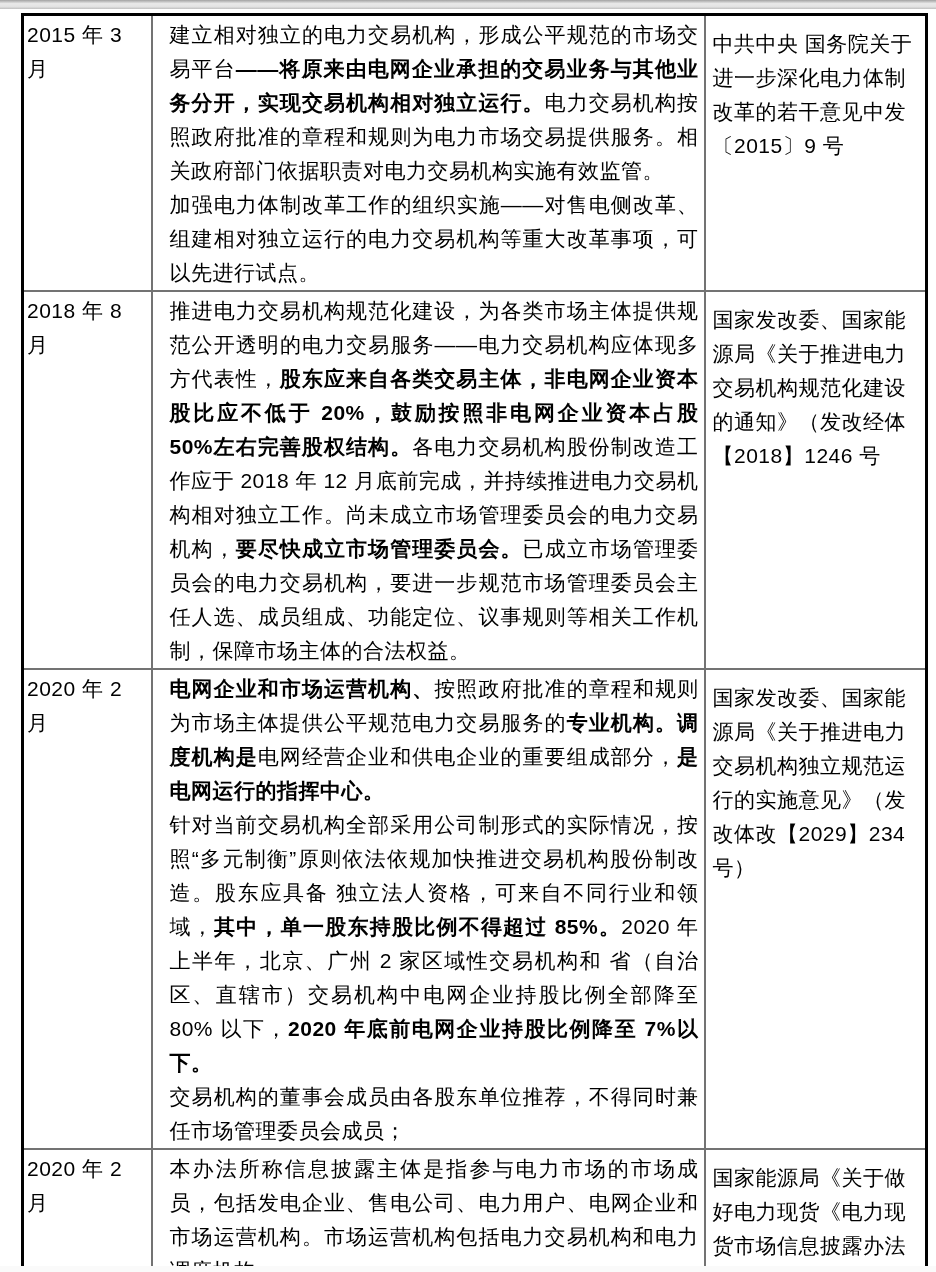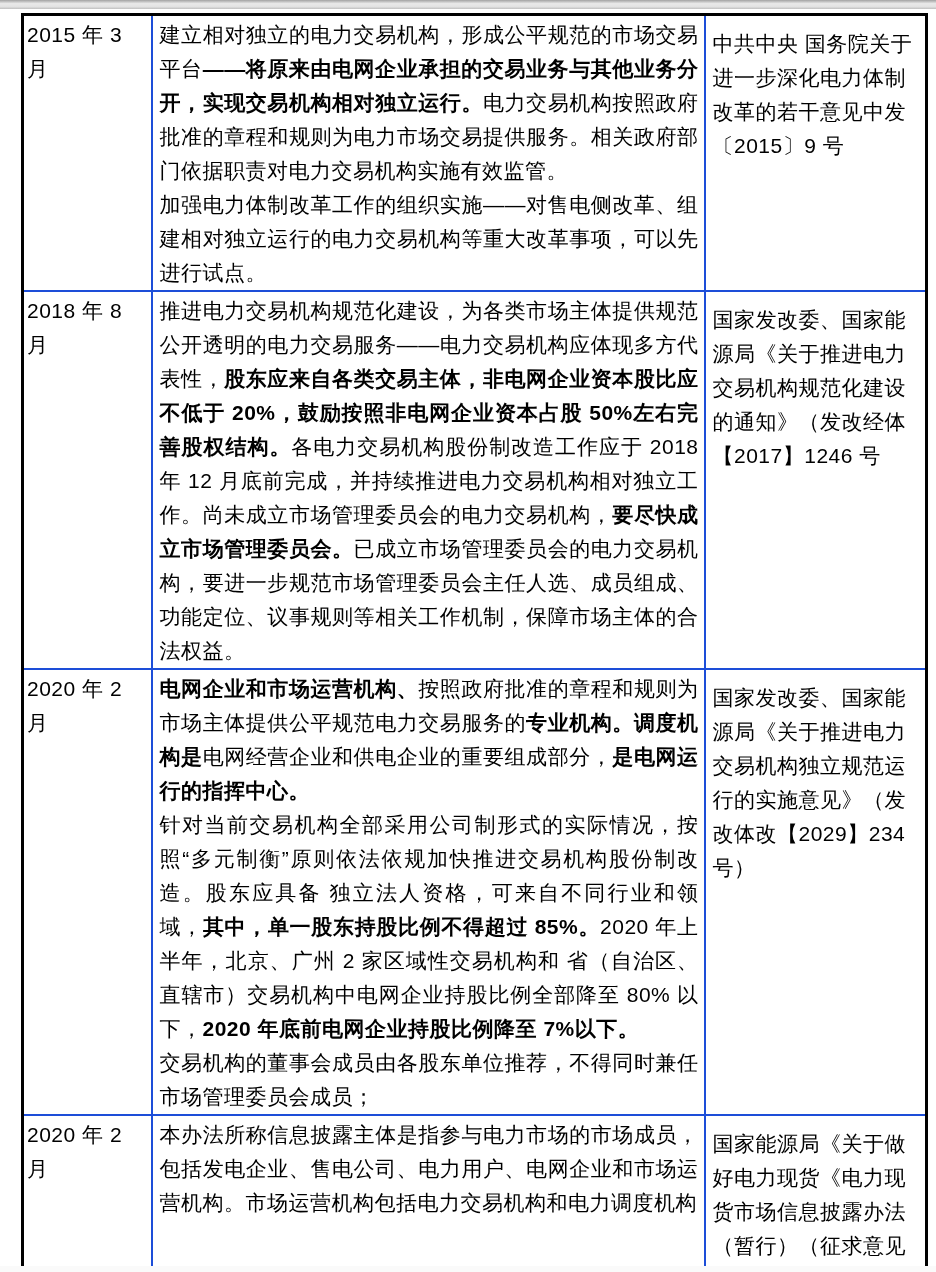--- a/index.html
+++ b/index.html
@@ -30,28 +30,28 @@
     top: 13px;
     width: 904px;
     border-collapse: collapse;
     table-layout: fixed;
     border: 3px solid #000000;
   }
   col.c-date    { width: 129px; }
   col.c-content { width: 553px; }
   col.c-source  { width: 222px; }
   td {
-    border: 2px solid #1d4ed8;
+    border: 2px solid #737373;
     vertical-align: top;
     font-size: 21px;
     line-height: 34px;
     letter-spacing: 0.5px;
   }
   td.date-cell    { padding: 2px 1px 0 3px; }
-  td.content-cell { padding: 2px 5px 0 7px; text-align: justify; margin-left: 40px; }
+  td.content-cell { padding: 2px 5px 0 17px; text-align: justify; margin-left: 40px; }
   td.source-cell  { padding: 11px 3px 0 7px; }
   tr:nth-child(1) { height: 272px; }
   tr:nth-child(2) { height: 332px; }
   tr:nth-child(3) { height: 443px; }
   tr:nth-child(4) { height: 196px; }
   p.content-paragraph { margin: 0; padding: 0; }
   span.seg { font-weight: normal; }
   span.seg.bold { font-weight: bold; }
 </style>
 </head>
@@ -72,21 +72,21 @@
           <p class="content-paragraph"><span class="seg">建立相对独立的电力交易机构，形成公平规范的市场交易平台</span><span class="seg bold">——将原来由电网企业承担的交易业务与其他业务分开，实现交易机构相对独立运行。</span><span class="seg">电力交易机构按照政府批准的章程和规则为电力市场交易提供服务。相关政府部门依据职责对电力交易机构实施有效监管。</span></p>
           <p class="content-paragraph"><span class="seg">加强电力体制改革工作的组织实施——对售电侧改革、组建相对独立运行的电力交易机构等重大改革事项，可以先进行试点。</span></p>
         </td>
         <td class="source-cell">中共中央 国务院关于进一步深化电力体制改革的若干意见中发〔2015〕9 号</td>
       </tr>
       <tr>
         <td class="date-cell">2018 年 8 月</td>
         <td class="content-cell">
           <p class="content-paragraph"><span class="seg">推进电力交易机构规范化建设，为各类市场主体提供规范公开透明的电力交易服务——电力交易机构应体现多方代表性，</span><span class="seg bold">股东应来自各类交易主体，非电网企业资本股比应不低于 20%，鼓励按照非电网企业资本占股 50%左右完善股权结构。</span><span class="seg">各电力交易机构股份制改造工作应于 2018 年 12 月底前完成，并持续推进电力交易机构相对独立工作。尚未成立市场管理委员会的电力交易机构，</span><span class="seg bold">要尽快成立市场管理委员会。</span><span class="seg">已成立市场管理委员会的电力交易机构，要进一步规范市场管理委员会主任人选、成员组成、功能定位、议事规则等相关工作机制，保障市场主体的合法权益。</span></p>
         </td>
-        <td class="source-cell">国家发改委、国家能源局《关于推进电力交易机构规范化建设的通知》（发改经体【2017】1246 号</td>
+        <td class="source-cell">国家发改委、国家能源局《关于推进电力交易机构规范化建设的通知》（发改经体【2018】1246 号</td>
       </tr>
       <tr>
         <td class="date-cell">2020 年 2 月</td>
         <td class="content-cell">
           <p class="content-paragraph"><span class="seg bold">电网企业和市场运营机构、</span><span class="seg">按照政府批准的章程和规则为市场主体提供公平规范电力交易服务的</span><span class="seg bold">专业机构。调度机构是</span><span class="seg">电网经营企业和供电企业的重要组成部分，</span><span class="seg bold">是电网运行的指挥中心。</span></p>
           <p class="content-paragraph"><span class="seg">针对当前交易机构全部采用公司制形式的实际情况，按照“多元制衡”原则依法依规加快推进交易机构股份制改造。股东应具备 独立法人资格，可来自不同行业和领域，</span><span class="seg bold">其中，单一股东持股比例不得超过 85%。</span><span class="seg">2020 年上半年，北京、广州 2 家区域性交易机构和 省（自治区、直辖市）交易机构中电网企业持股比例全部降至 80% 以下，</span><span class="seg bold">2020 年底前电网企业持股比例降至 7%以下。</span></p>
           <p class="content-paragraph"><span class="seg">交易机构的董事会成员由各股东单位推荐，不得同时兼任市场管理委员会成员；</span></p>
         </td>
         <td class="source-cell">国家发改委、国家能源局《关于推进电力交易机构独立规范运行的实施意见》（发改体改【2029】234 号）</td>
       </tr>

